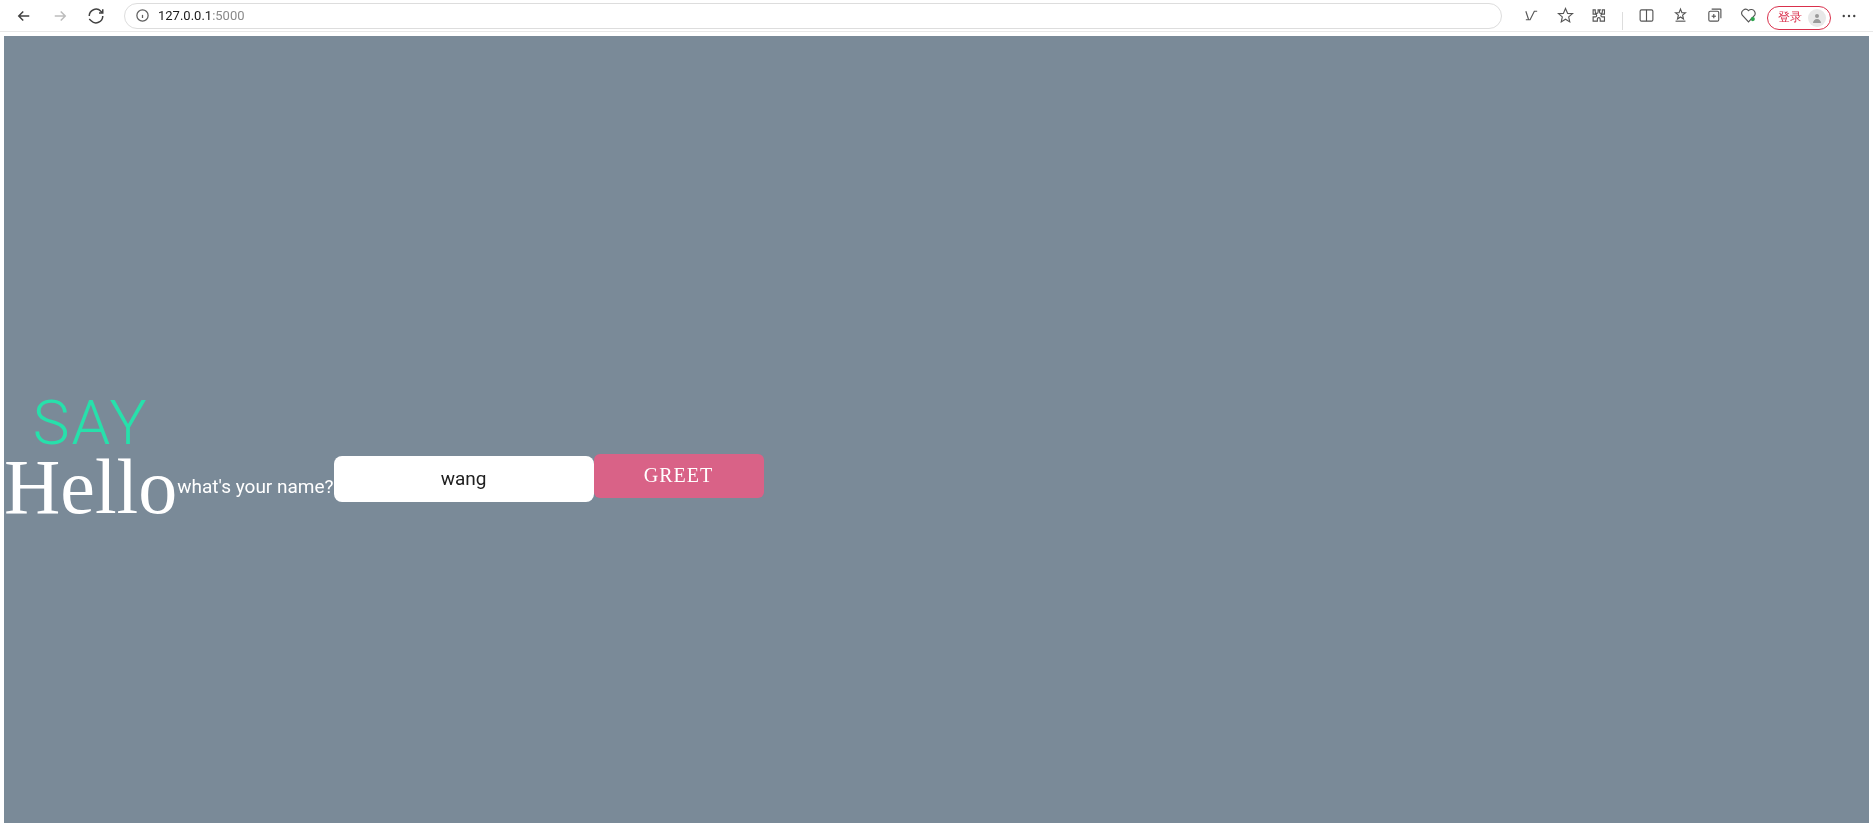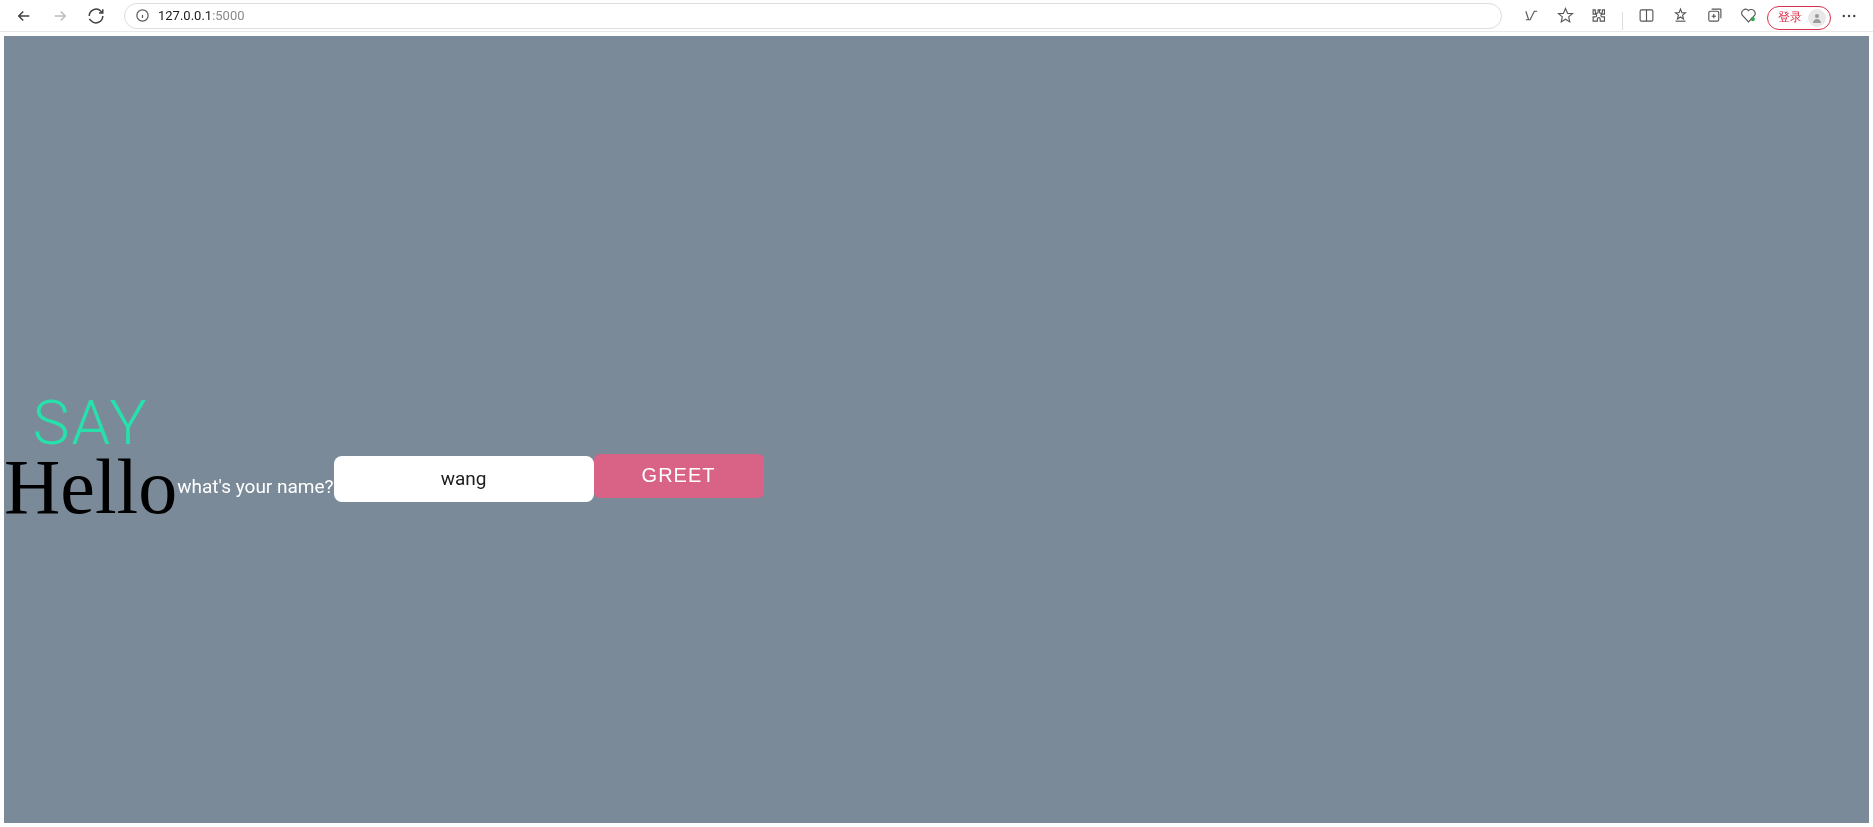--- a/index.html
+++ b/index.html
@@ -134,21 +134,21 @@
     .logo-say {
       font-size: 62px;
       font-weight: 300;
       color: #27e0ab;
       letter-spacing: 2px;
       font-family: "Segoe UI", Roboto, sans-serif;
     }
     .logo-hello {
       font-family: "Brush Script MT", "Segoe Script", cursive;
       font-size: 78px;
-      color: #000000;
+      color: #ffffff;
       margin-top: -6px;
       font-weight: 500;
     }
     .prompt {
       margin-top: 56px;
       color: #fff;
       font-size: 19px;
       font-weight: 400;
     }
     .name-input {
@@ -168,21 +168,21 @@
       margin-top: 34px;
       width: 170px;
       height: 44px;
       border: none;
       border-radius: 6px;
       background: #d96287;
       color: #fff;
       font-size: 20px;
       letter-spacing: 1px;
       cursor: pointer;
-      font-family: Liberation Sans, sans-serif;
+      font-family: Liberation Serif, serif;
     }
   </style>
 </head>
 <body>
 
 <div class="browser-bar">
   <button class="nav-btn">
     <svg viewBox="0 0 24 24" fill="none" stroke="currentColor" stroke-width="2">
         <path d="M19 12H5M11 18l-6-6 6-6"></path>
       </svg>

